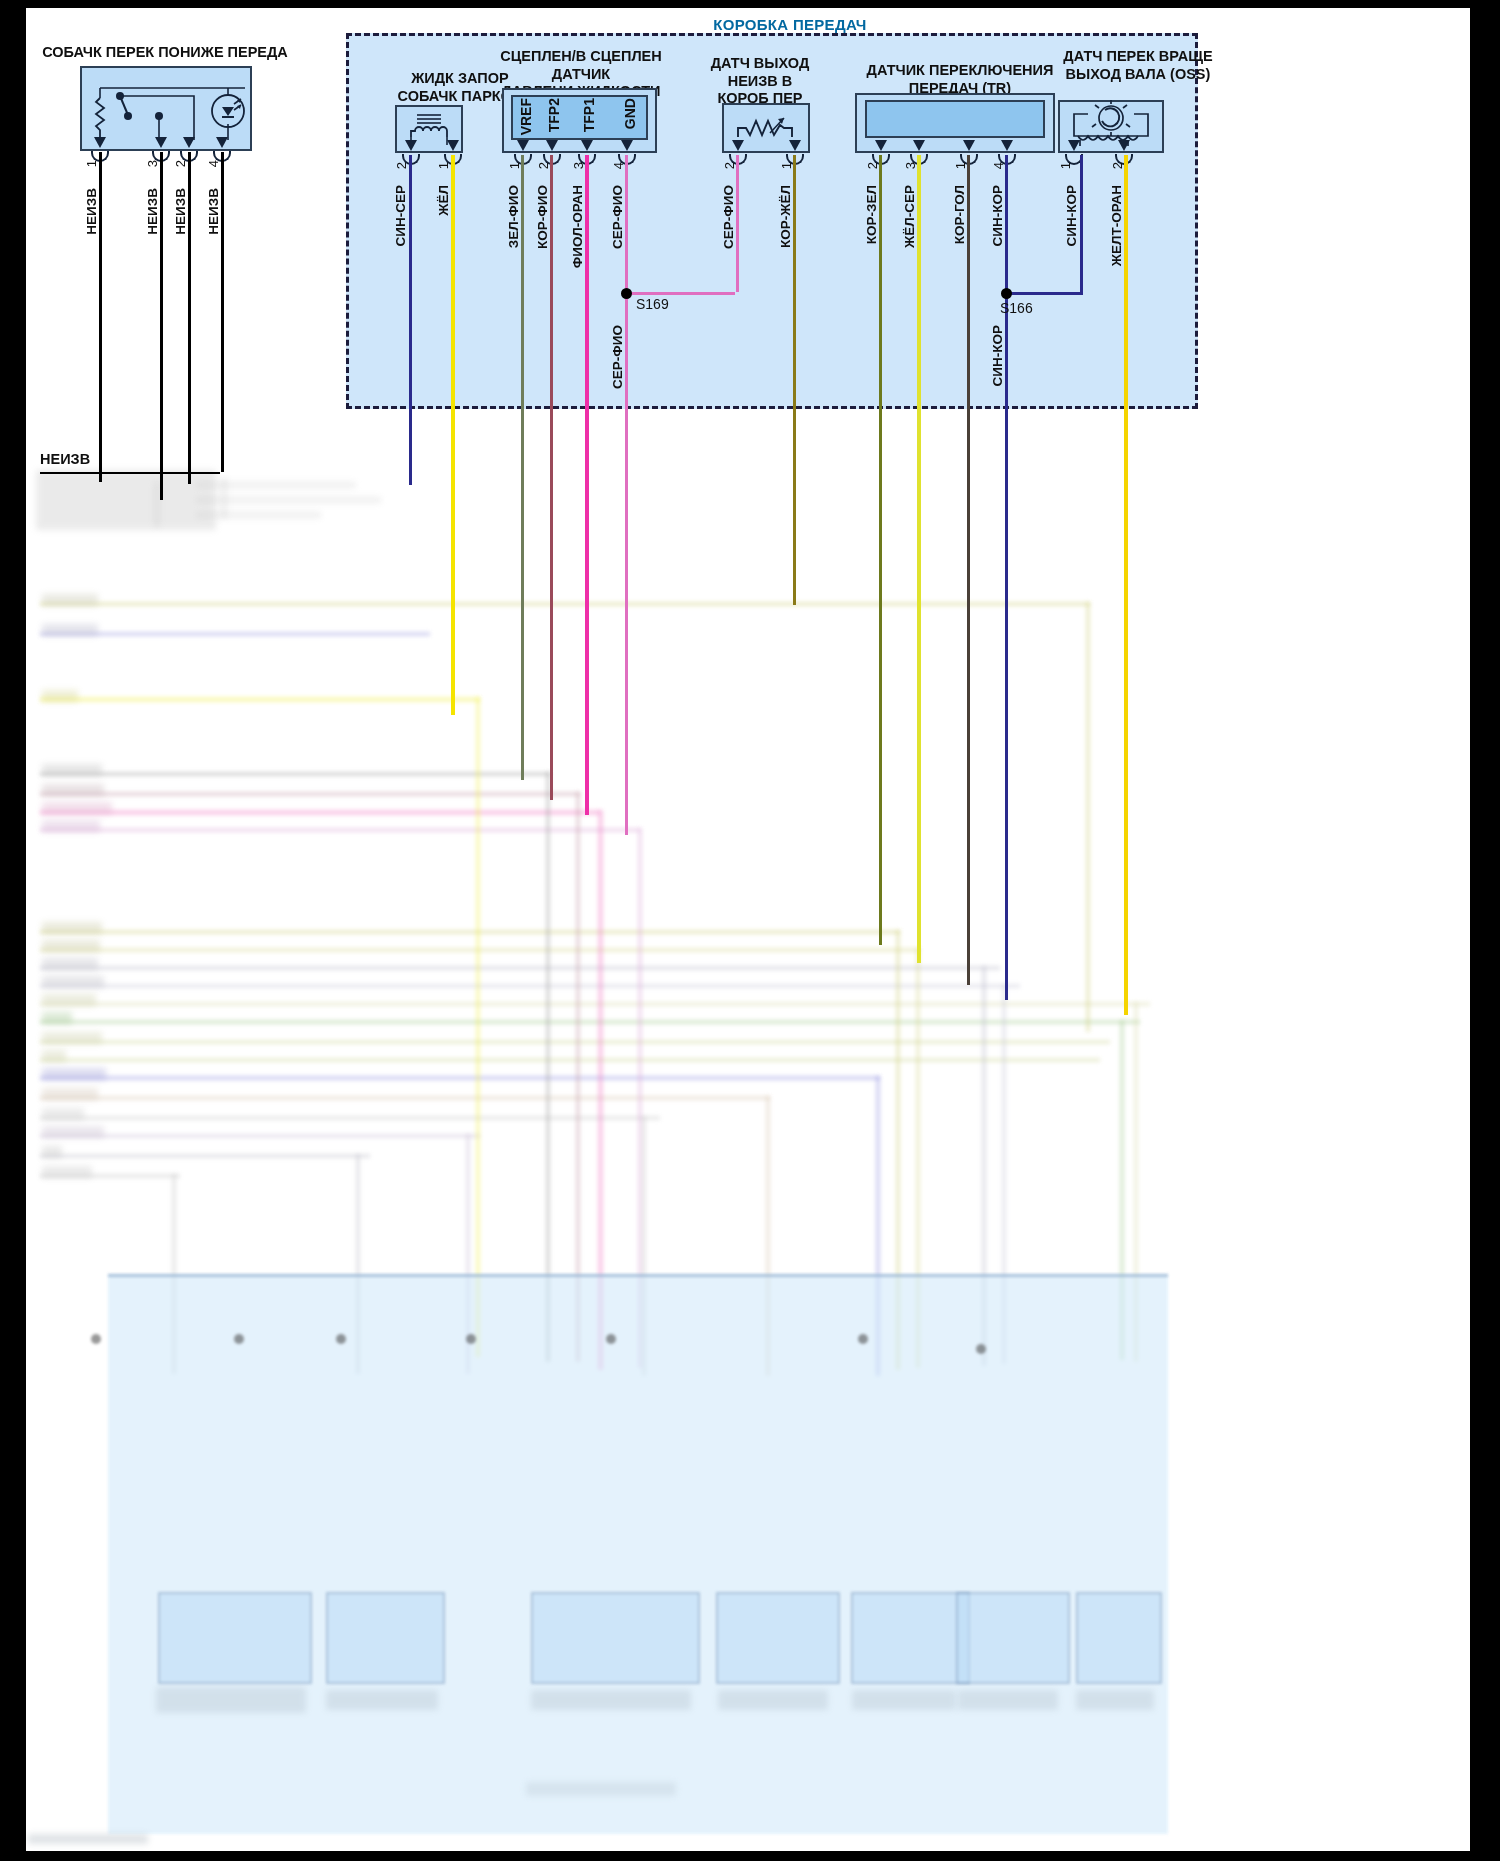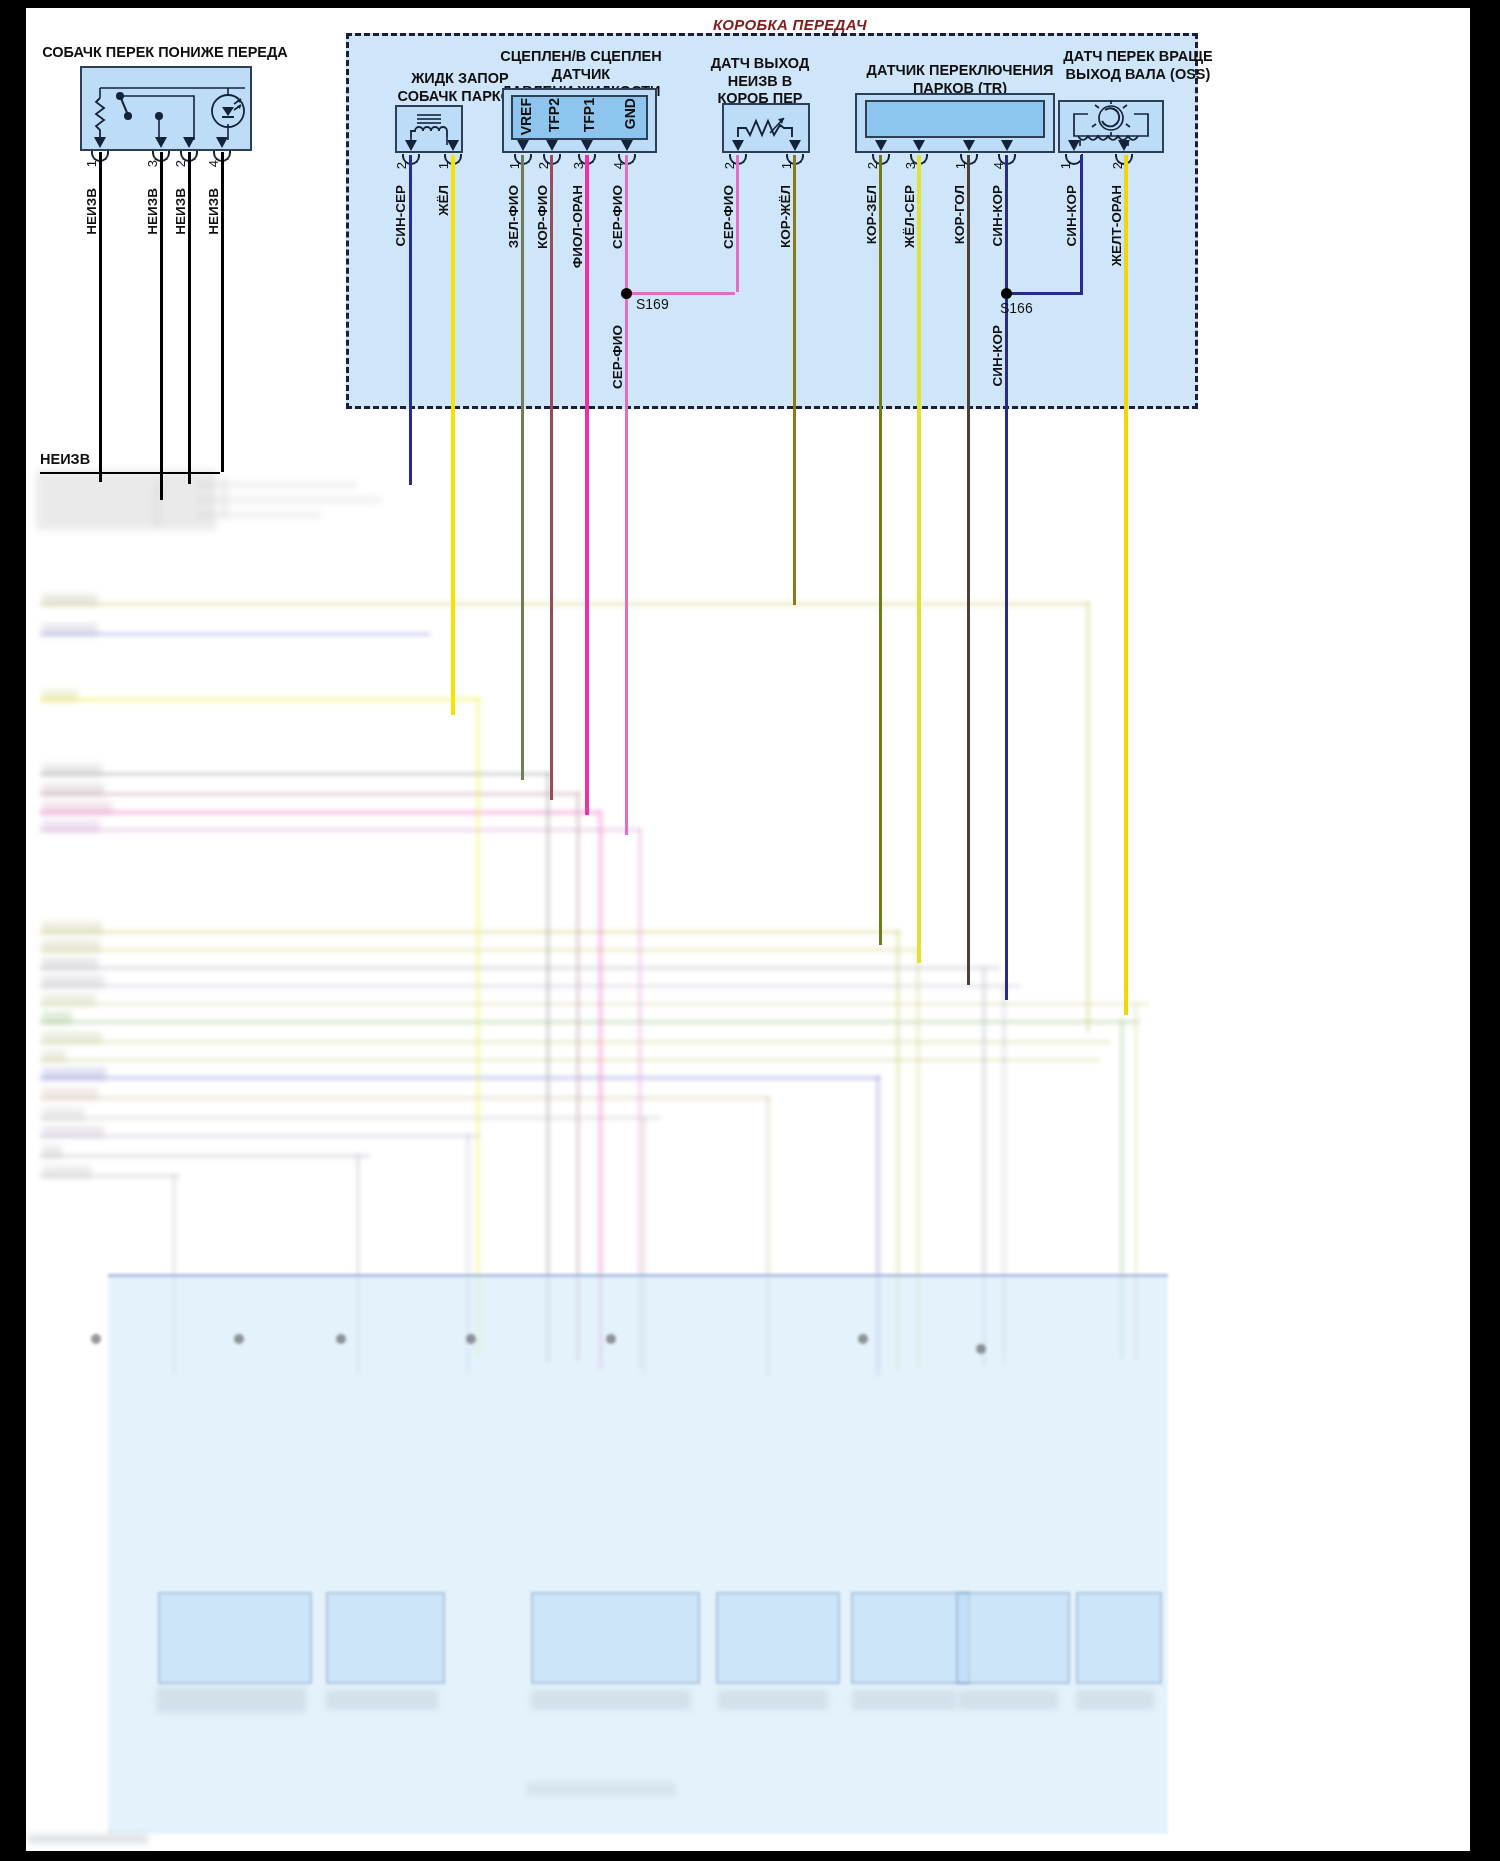--- a/index.html
+++ b/index.html
@@ -7,21 +7,21 @@
   #page{position:relative;width:1500px;height:1861px;background:#ffffff;overflow:hidden;}
 
   
   .frame-left{position:absolute;left:0;top:0;width:26px;height:1861px;background:#000;}
   .frame-right{position:absolute;right:0;top:0;width:30px;height:1861px;background:#000;}
   .frame-top{position:absolute;left:0;top:0;width:1500px;height:8px;background:#000;}
   .frame-bot{position:absolute;left:0;bottom:0;width:1500px;height:10px;background:#000;}
 
   
   .tx-box{position:absolute;border:3px dashed #1c1c3c;background:#cfe6fa;}
-  .tx-title{position:absolute;font-size:15px;font-weight:700;color:#7f1d1d;letter-spacing:.3px;font-style:italic;}
+  .tx-title{position:absolute;font-size:15px;font-weight:700;color:#0369a1;letter-spacing:.3px;}
 
   .comp{position:absolute;background:#bcdcf7;border:2.5px solid #2c3f55;box-sizing:border-box;}
   .comp-lbl{position:absolute;text-align:center;font-size:14.5px;font-weight:700;color:#101010;line-height:1.22;}
 
   .pinbox{position:absolute;background:#8ec5ee;border:2px solid #2c3f55;box-sizing:border-box;}
   .pinname{position:absolute;font-size:14px;font-weight:700;color:#101010;
            writing-mode:vertical-rl;transform:rotate(180deg);white-space:nowrap;}
 
   .pinnum{position:absolute;font-size:13px;color:#101010;
           writing-mode:vertical-rl;transform:rotate(180deg);white-space:nowrap;}
@@ -298,21 +298,21 @@
   <div class="wlabel" style="left:721px;top:185px;">СЕР-ФИО</div>
 
   <div class="arrowdown" style="left:789px;top:140px;"></div>
   <div class="conn-cup" style="left:786px;top:154px;"></div>
   <div class="pinnum" style="left:779px;top:162px;">1</div>
   <div class="wire" style="left:793px;top:155px;width:3px;height:450px;background:#8a7a18;"></div>
   <div class="wlabel" style="left:778px;top:185px;">КОР-ЖЁЛ</div>
 
   <div class="comp-lbl" style="left:855px;top:62px;width:210px;">
     <div>ДАТЧИК ПЕРЕКЛЮЧЕНИЯ</div>
-    <div>ПАРКОВ (TR)</div>
+    <div>ПЕРЕДАЧ (TR)</div>
   </div>
   <div class="comp" style="left:855px;top:93px;width:200px;height:60px;"></div>
   <div class="pinbox" style="left:865px;top:100px;width:180px;height:38px;"></div>
   <div class="arrowdown" style="left:875px;top:140px;"></div>
   <div class="conn-cup" style="left:872px;top:154px;"></div>
   <div class="pinnum" style="left:865px;top:162px;">2</div>
   <div class="wire" style="left:879px;top:155px;width:3px;height:790px;background:#6d7a1d;"></div>
   <div class="wlabel" style="left:864px;top:185px;">КОР-ЗЕЛ</div>
 
   <div class="arrowdown" style="left:913px;top:140px;"></div>

